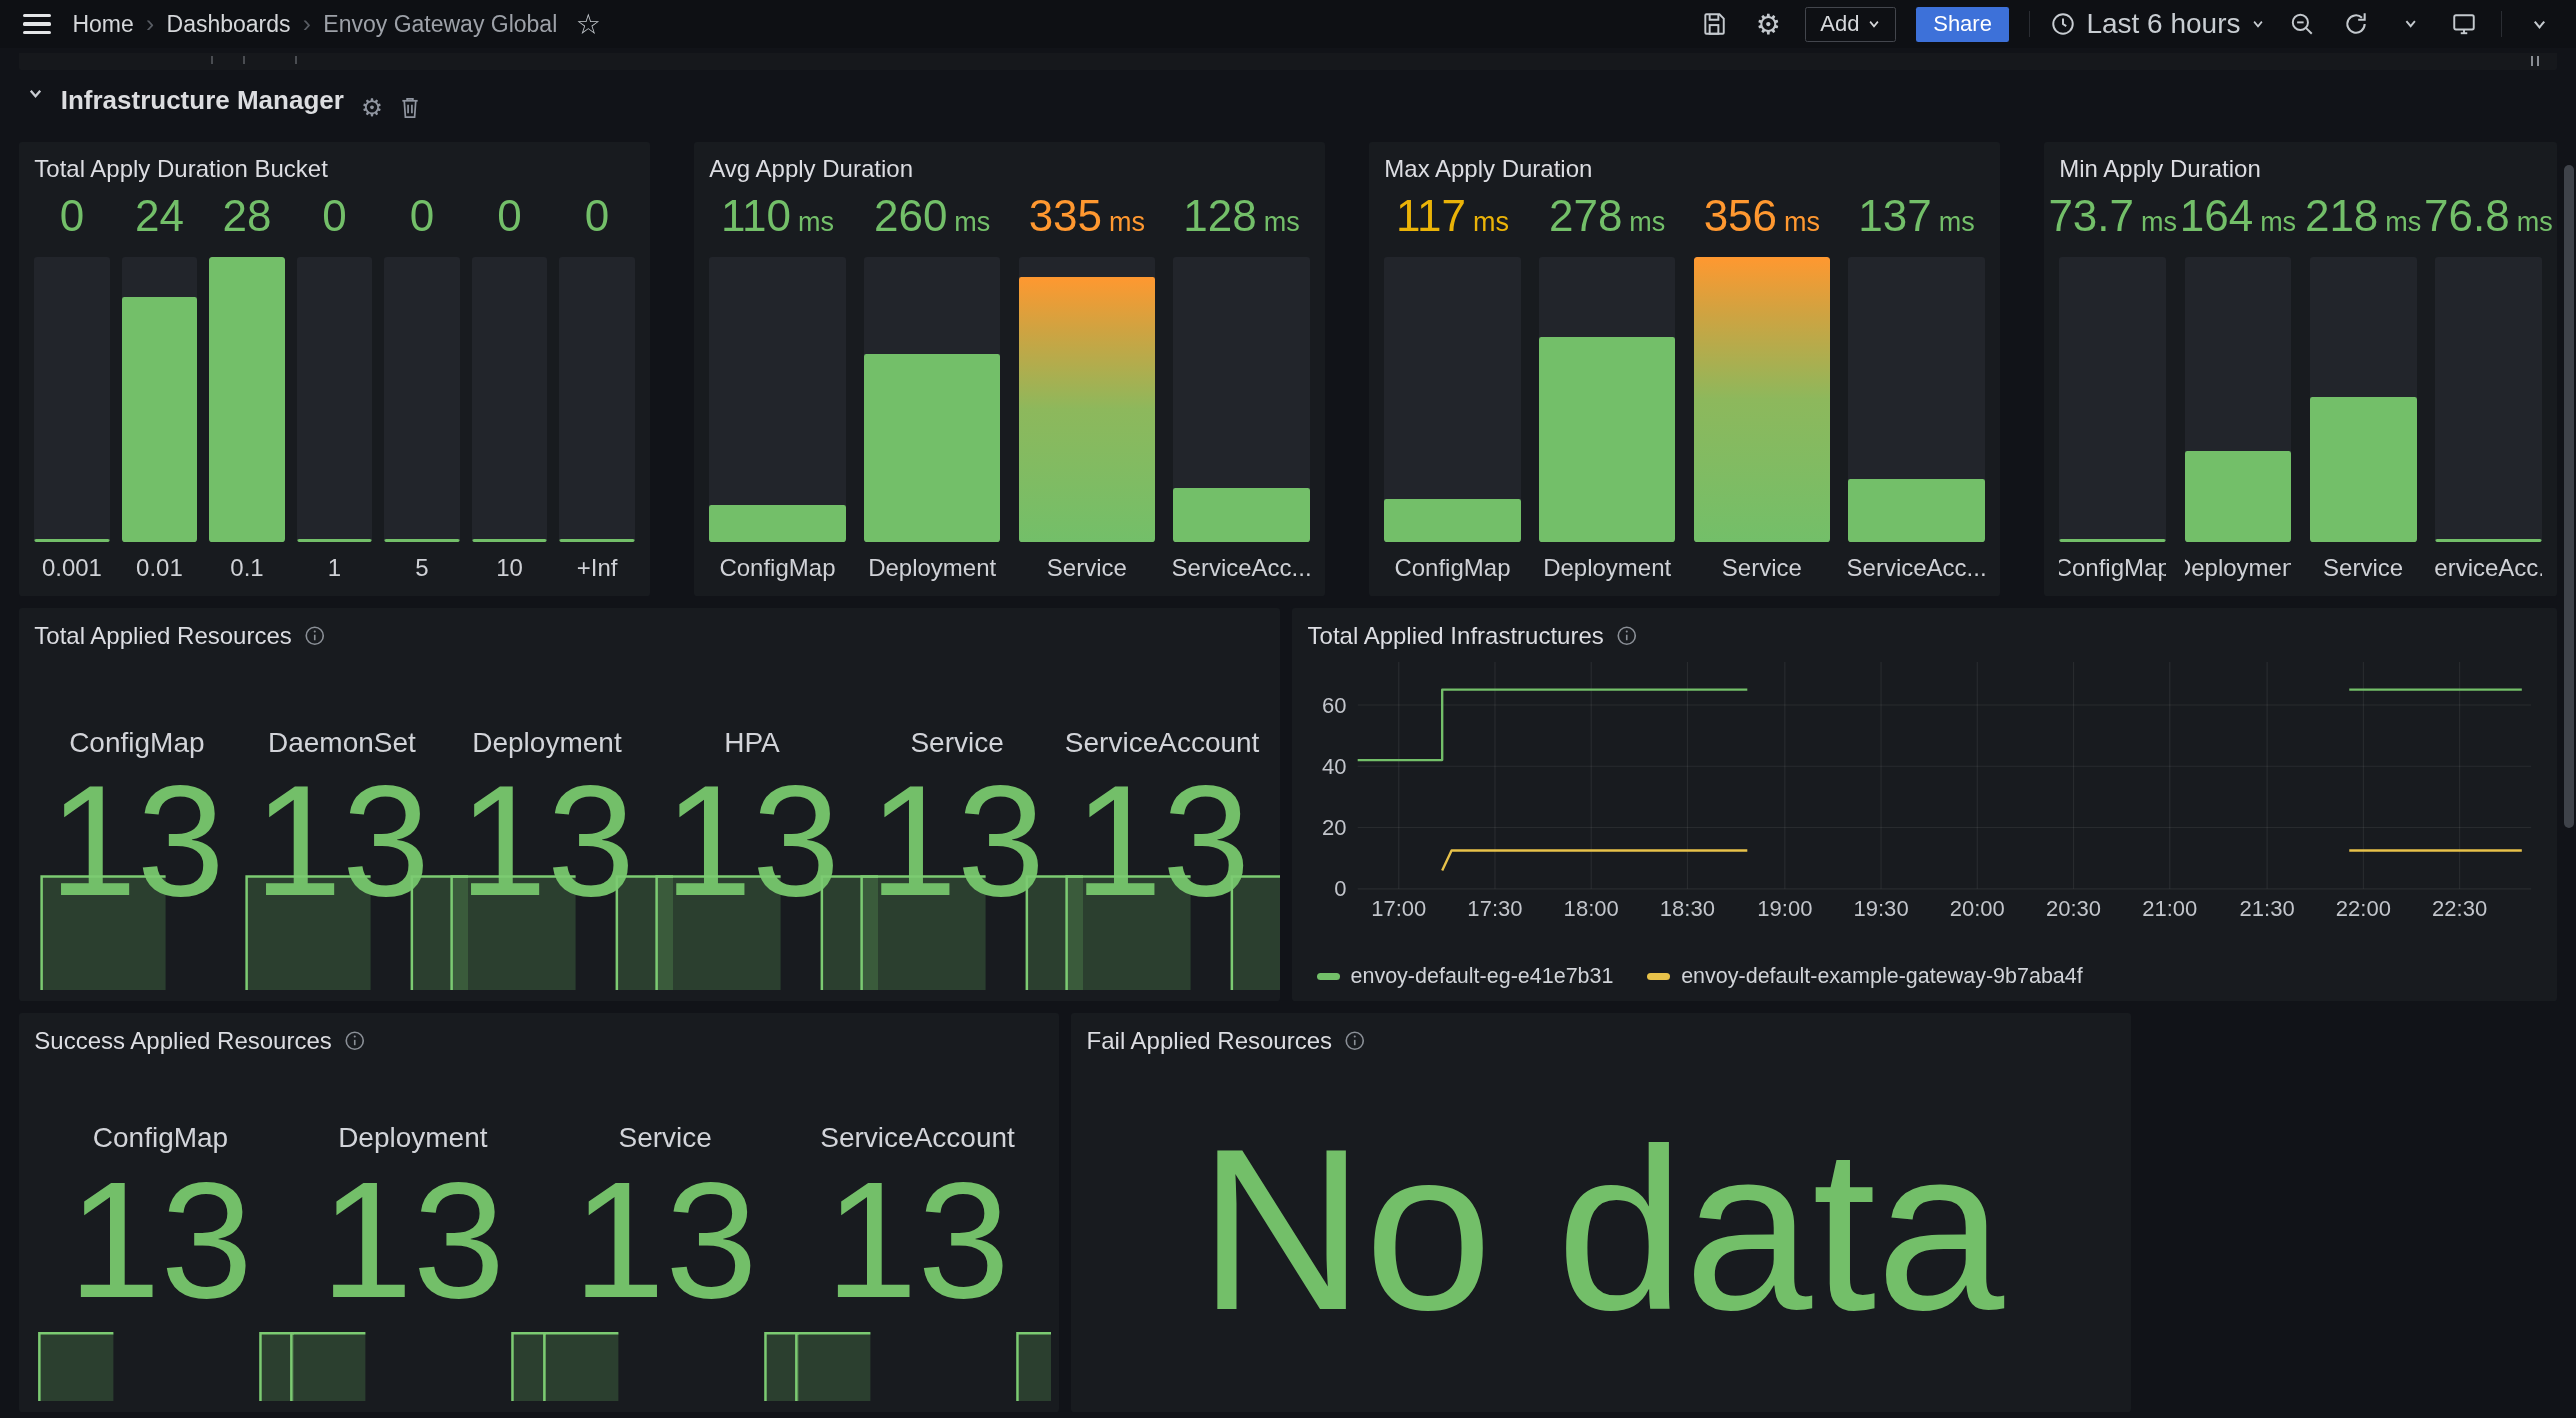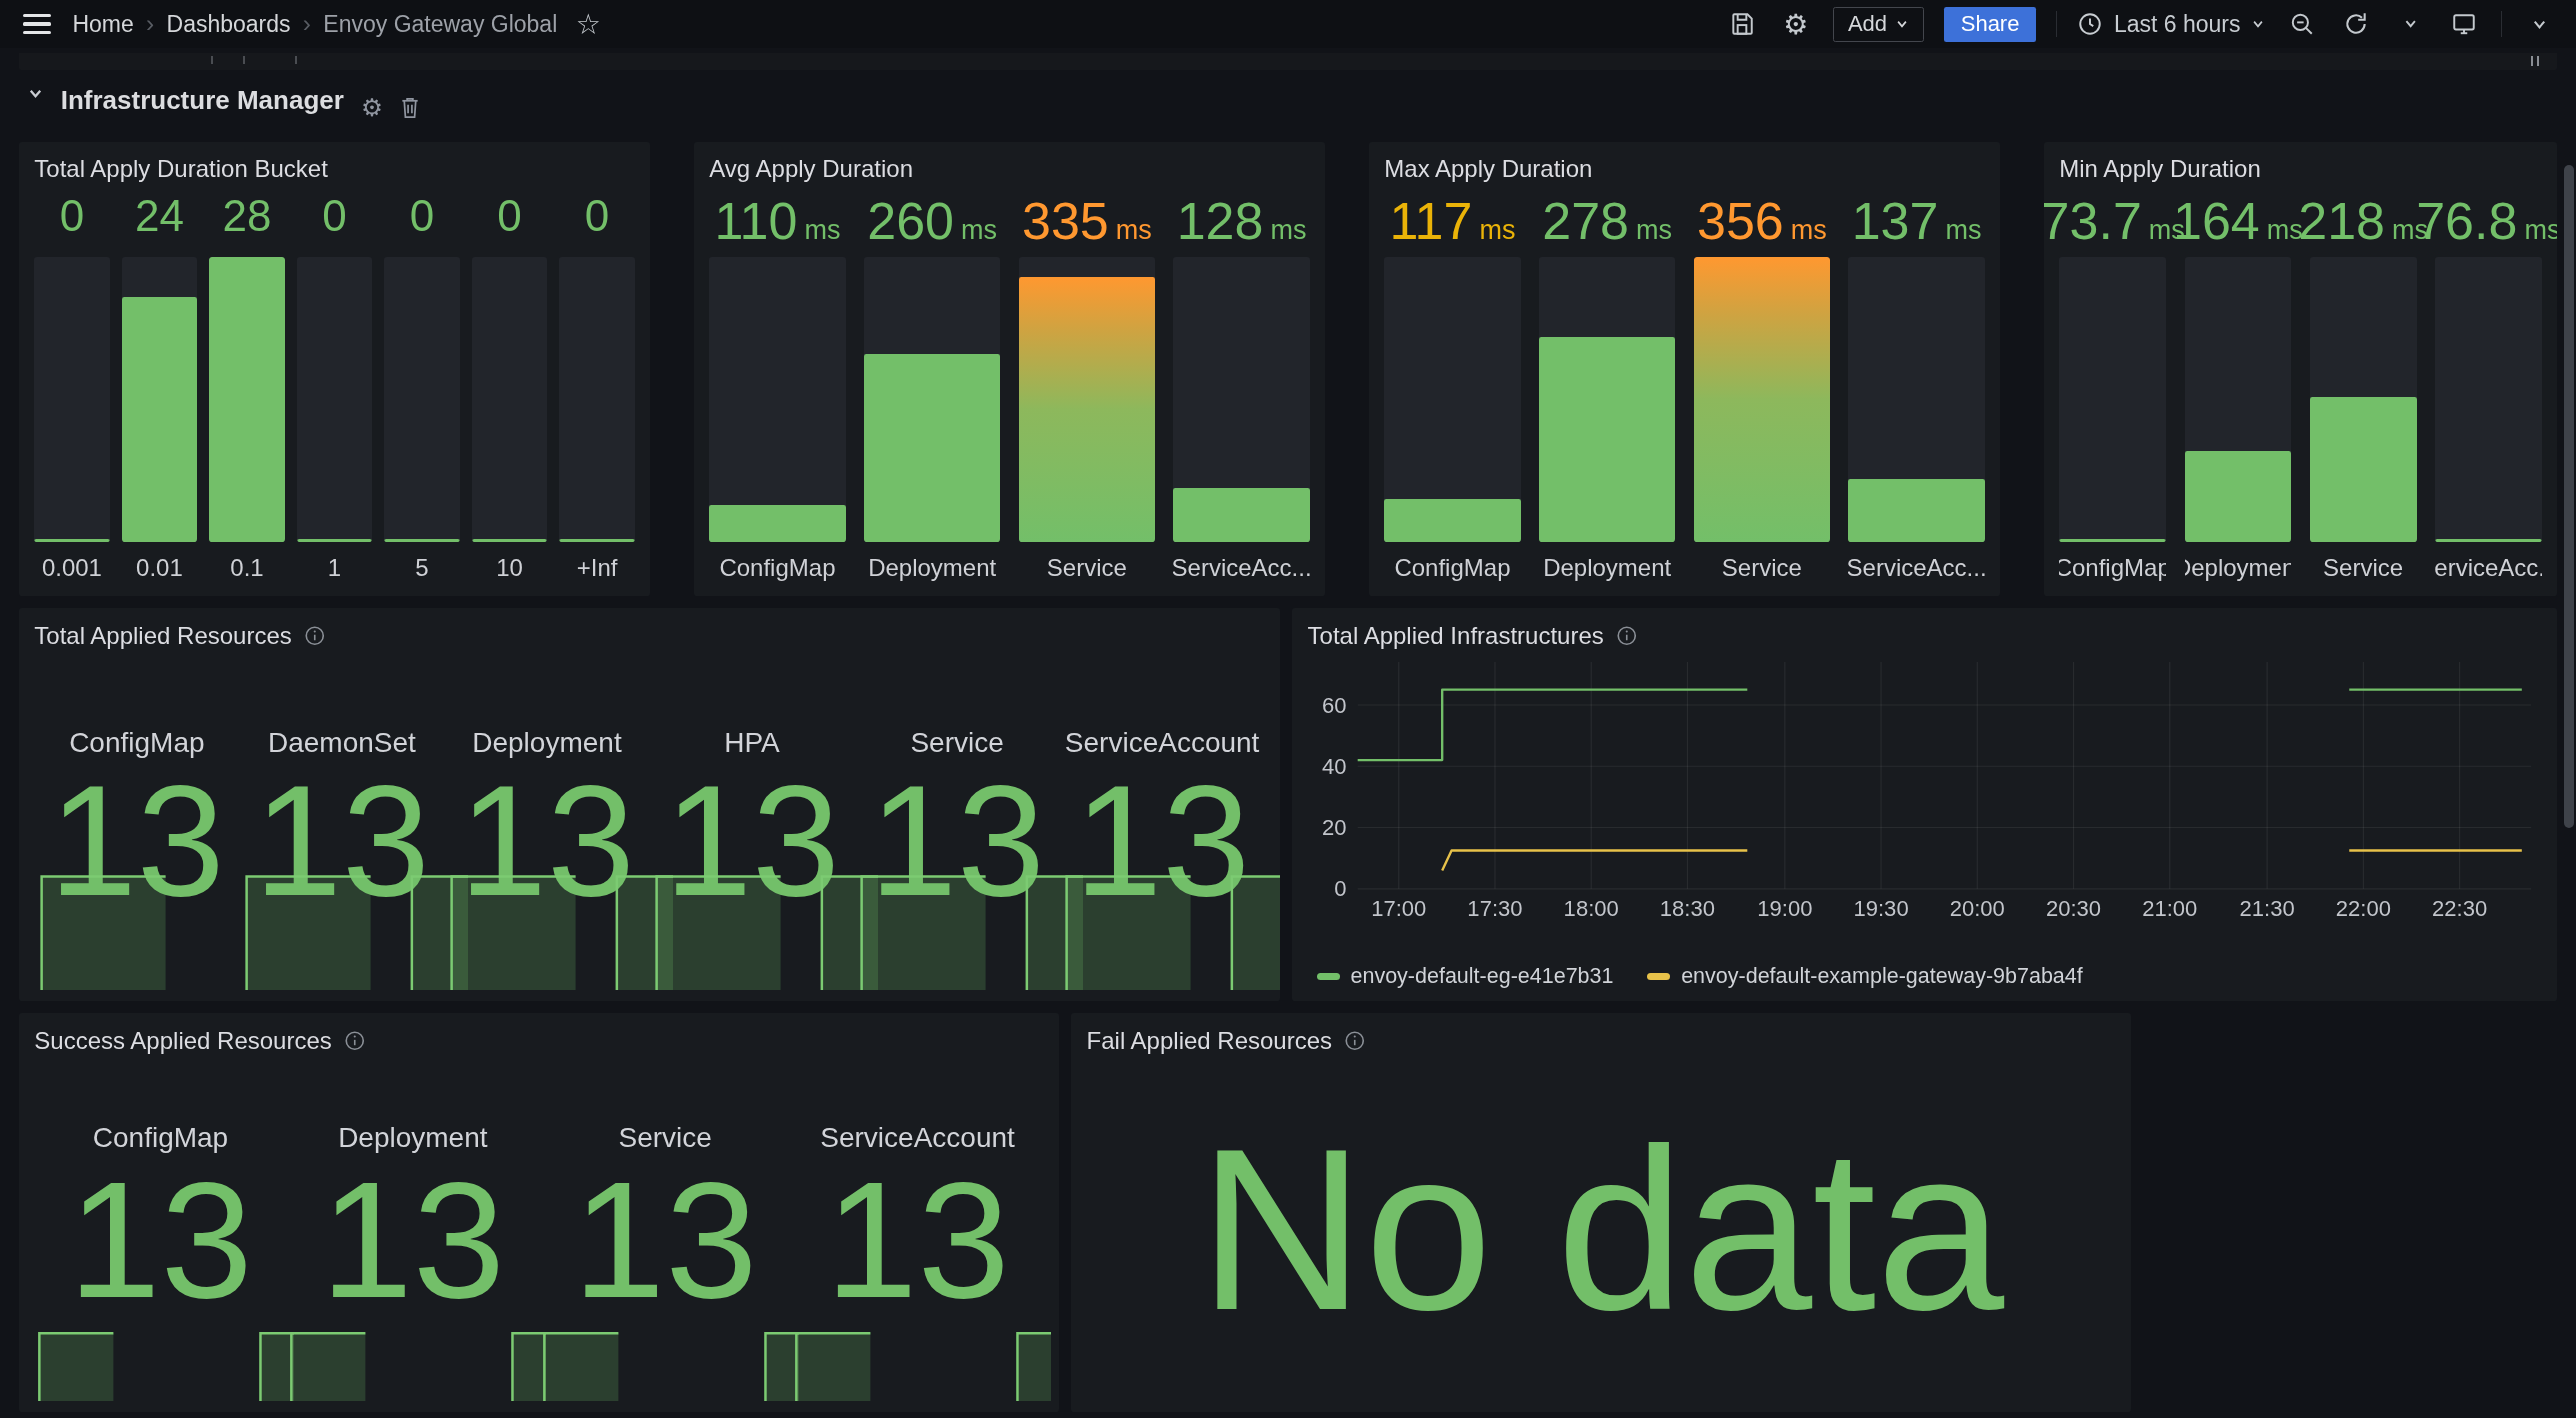--- a/index.html
+++ b/index.html
@@ -16,21 +16,21 @@
   .burger span { height:3.1px; background:#e4e6e8; border-radius:1.5px; }
   .crumbs { display:flex; align-items:center; gap:12.3px; font-size:23px; }
   .crumb { color:#d5d7da; font-weight:500; cursor:pointer; }
   .crumb.current { color:#9da1a8; font-weight:400; }
   .crumb-sep { color:#585c63; font-size:24.5px; }
   .star { font-size:28px; color:#c4c9ce; cursor:pointer; }
   .btn { height:35px; display:flex; align-items:center; gap:7.7px; font-size:22px; border-radius:2.3px; cursor:pointer; border:none; }
   .btn-outline { background:transparent; border:0.8px solid #43464d; color:#d5d7da; padding:0 14px; }
   .btn-primary { background:#3d71d9; color:#ffffff; padding:0 17px; font-weight:500; }
   .navdivider { width:0.8px; height:26px; background:#2a2d33; }
-  .timepicker { display:flex; align-items:center; gap:10.7px; color:#c8cdd2; font-size:23px; cursor:pointer; background:none; border:none; }
+  .timepicker { display:flex; align-items:center; gap:10.7px; color:#c8cdd2; font-size:28px; cursor:pointer; background:none; border:none; }
 
   
   .canvas { padding:4.6px 19px 0 19px; position:relative; }
   .sliver { height:17px; background:#16181c; border-radius:0 0 2.3px 2.3px; margin-bottom:15.3px; position:relative; }
   .sliver i { position:absolute; top:3.1px; width:2.3px; height:8.4px; background:#4a4d52; }
   .sliver .m1{left:192px;} .sliver .m2{left:224px;} .sliver .m3{left:276px;}
   .sliver .r1,.sliver .r2 { background:#8a8e94; top:3.8px; height:10px; }
   .sliver .r1{left:2512px;} .sliver .r2{left:2518px;}
 
   .section-header { height:46px; display:flex; gap:17px; padding-left:7.7px; margin-bottom:10.7px; }
@@ -46,21 +46,21 @@
   .panel { background:#181b1f; border-radius:3.1px; padding:10.7px 15.3px; position:relative; overflow:hidden; display:flex; flex-direction:column; }
   .panel-title-row { height:34px; display:flex; align-items:center; gap:12.3px; flex:none; }
   .panel-title { font-size:24px; font-weight:500; color:#dcdde2; cursor:pointer; white-space:nowrap; }
   .info-ic { display:flex; color:#8a8f96; cursor:pointer; }
 
   
   .bars { display:flex; gap:18.4px; flex:1; padding-top:4.6px; min-height:0; }
   .bucket .bars { gap:12.3px; }
   .bar-col { flex:1; display:flex; flex-direction:column; min-width:0; }
   .bar-value { height:66px; display:flex; align-items:baseline; justify-content:center; flex:none; }
-  .bar-value .num { font-size:52px; font-weight:500; }
+  .bar-value .num { font-size:44px; font-weight:500; }
   .bucket .bar-value .num { font-size:44px; }
   .bar-value .unit { font-size:27px; margin-left:7px; font-weight:500; }
   .bar-track { flex:1; background:#22252b; border-radius:3.1px; position:relative; overflow:hidden; }
   .bar-fill { position:absolute; left:0; right:0; bottom:0; background:#73bf69; border-radius:2.3px 2.3px 0 0; }
   .bar-fill.gradient { background:linear-gradient(to top,#73bf69 0%,#8db85c 50%,#cfa341 80%,#ff9830 100%); }
   .bar-label { height:43px; display:flex; align-items:flex-end; justify-content:center; font-size:24px; color:#cfd1d6; white-space:nowrap; overflow:hidden; flex:none; padding-bottom:3.1px; }
 
   
   .stats { display:flex; flex:1; min-height:0; }
   .stat-cell { flex:1; position:relative; display:flex; flex-direction:column; align-items:center; min-width:0; }

